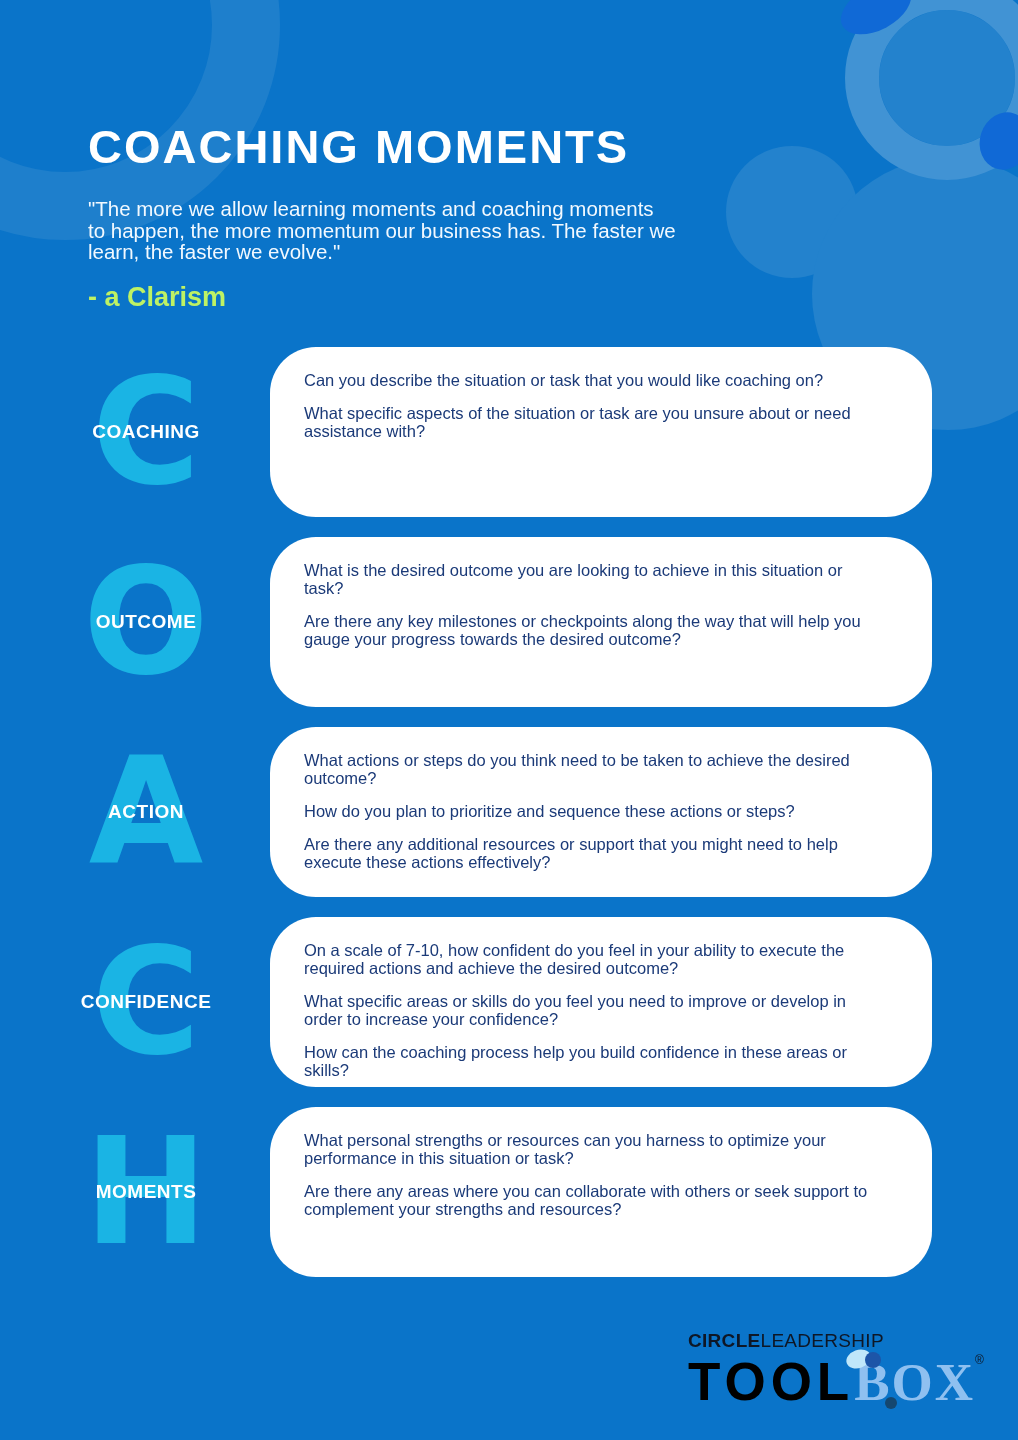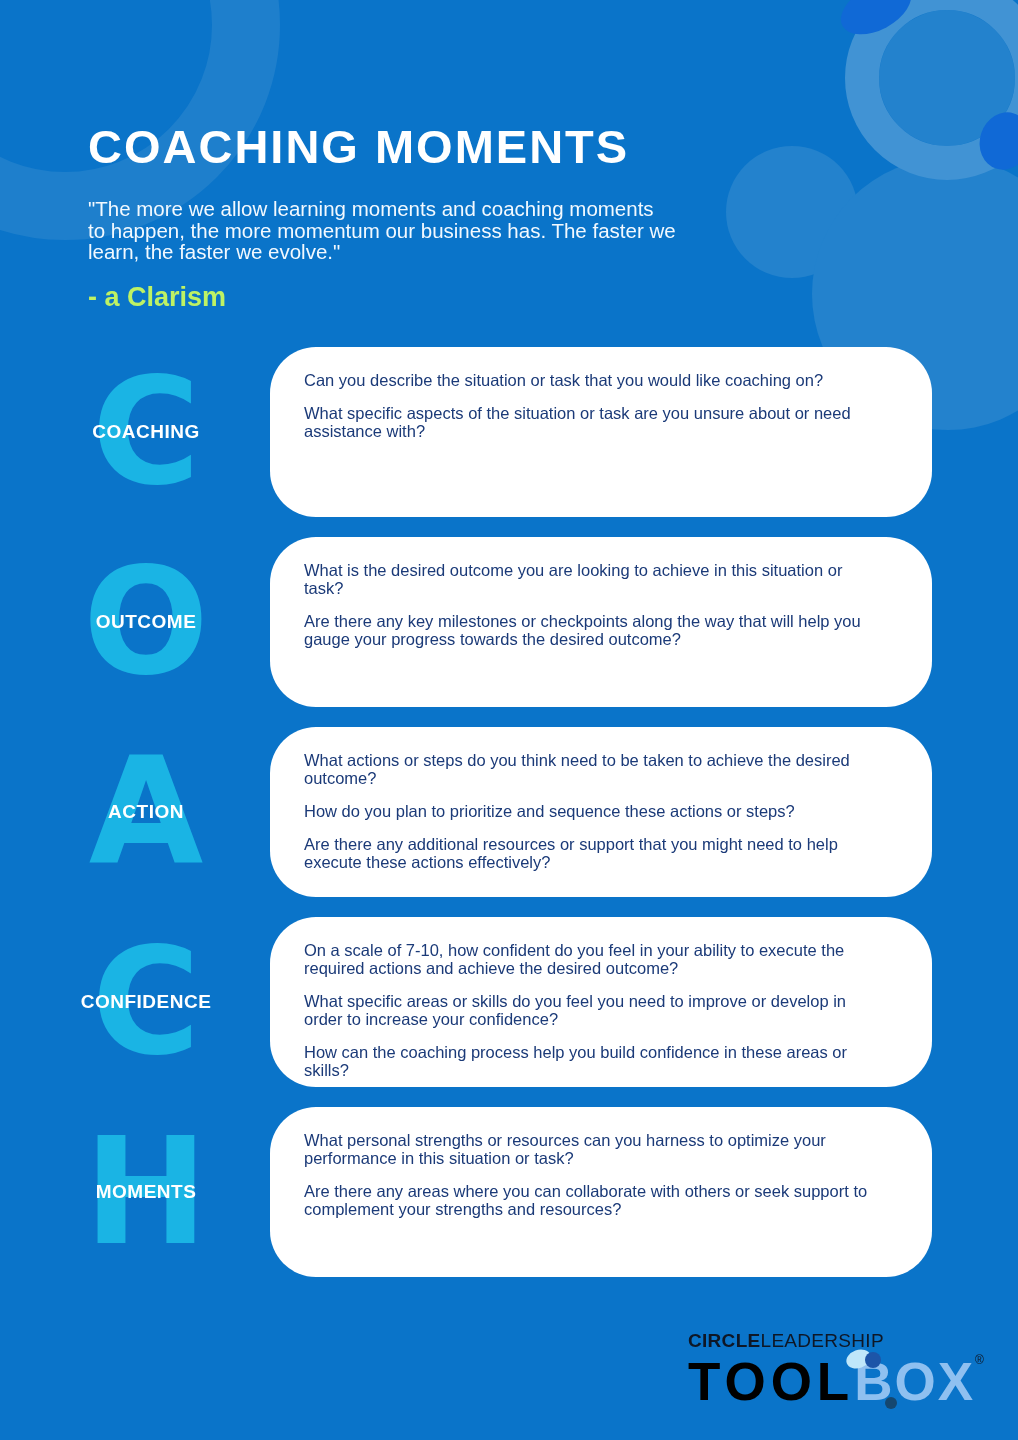--- a/index.html
+++ b/index.html
@@ -61,21 +61,21 @@
     color:#1b3a78;
   }
 
   
   .logo { position:absolute; left:688px; top:1318px; color:#0e1726;margin-top:12px; }
   .logo-top { font-size:19px; letter-spacing:0.3px; white-space:nowrap; }
   .logo-top .bold { font-weight:800; }
   .logo-top .light { font-weight:400; }
   .logo-word { position:relative; margin-top:3px; font-size:53px; line-height:1; white-space:nowrap; }
   .tool { font-weight:700; letter-spacing:5px; color:#000000; }
-  .box { font-weight:700; letter-spacing:2px; color:#8fc0f0; }
+  .box { font-weight:700; letter-spacing:2px; color:#8fc0f0;font-family:Liberation Serif, serif; }
   .reg { font-size:12px; vertical-align:top; position:relative; top:-1px; color:#0e1726; }
   .dot { position:absolute; border-radius:50%; }
   .dot-cyan { left:158px; top:-5px; width:25px; height:18px; background:#bfe7fa; transform:rotate(-20deg); }
   .dot-blue { left:177px; top:-3px; width:16px; height:16px; background:#1d55a8; }
   .dot-navy { left:197px; top:42px; width:12px; height:12px; background:#15476f; }
 </style>
 </head>
 <body>
 
 <div class="poster">

